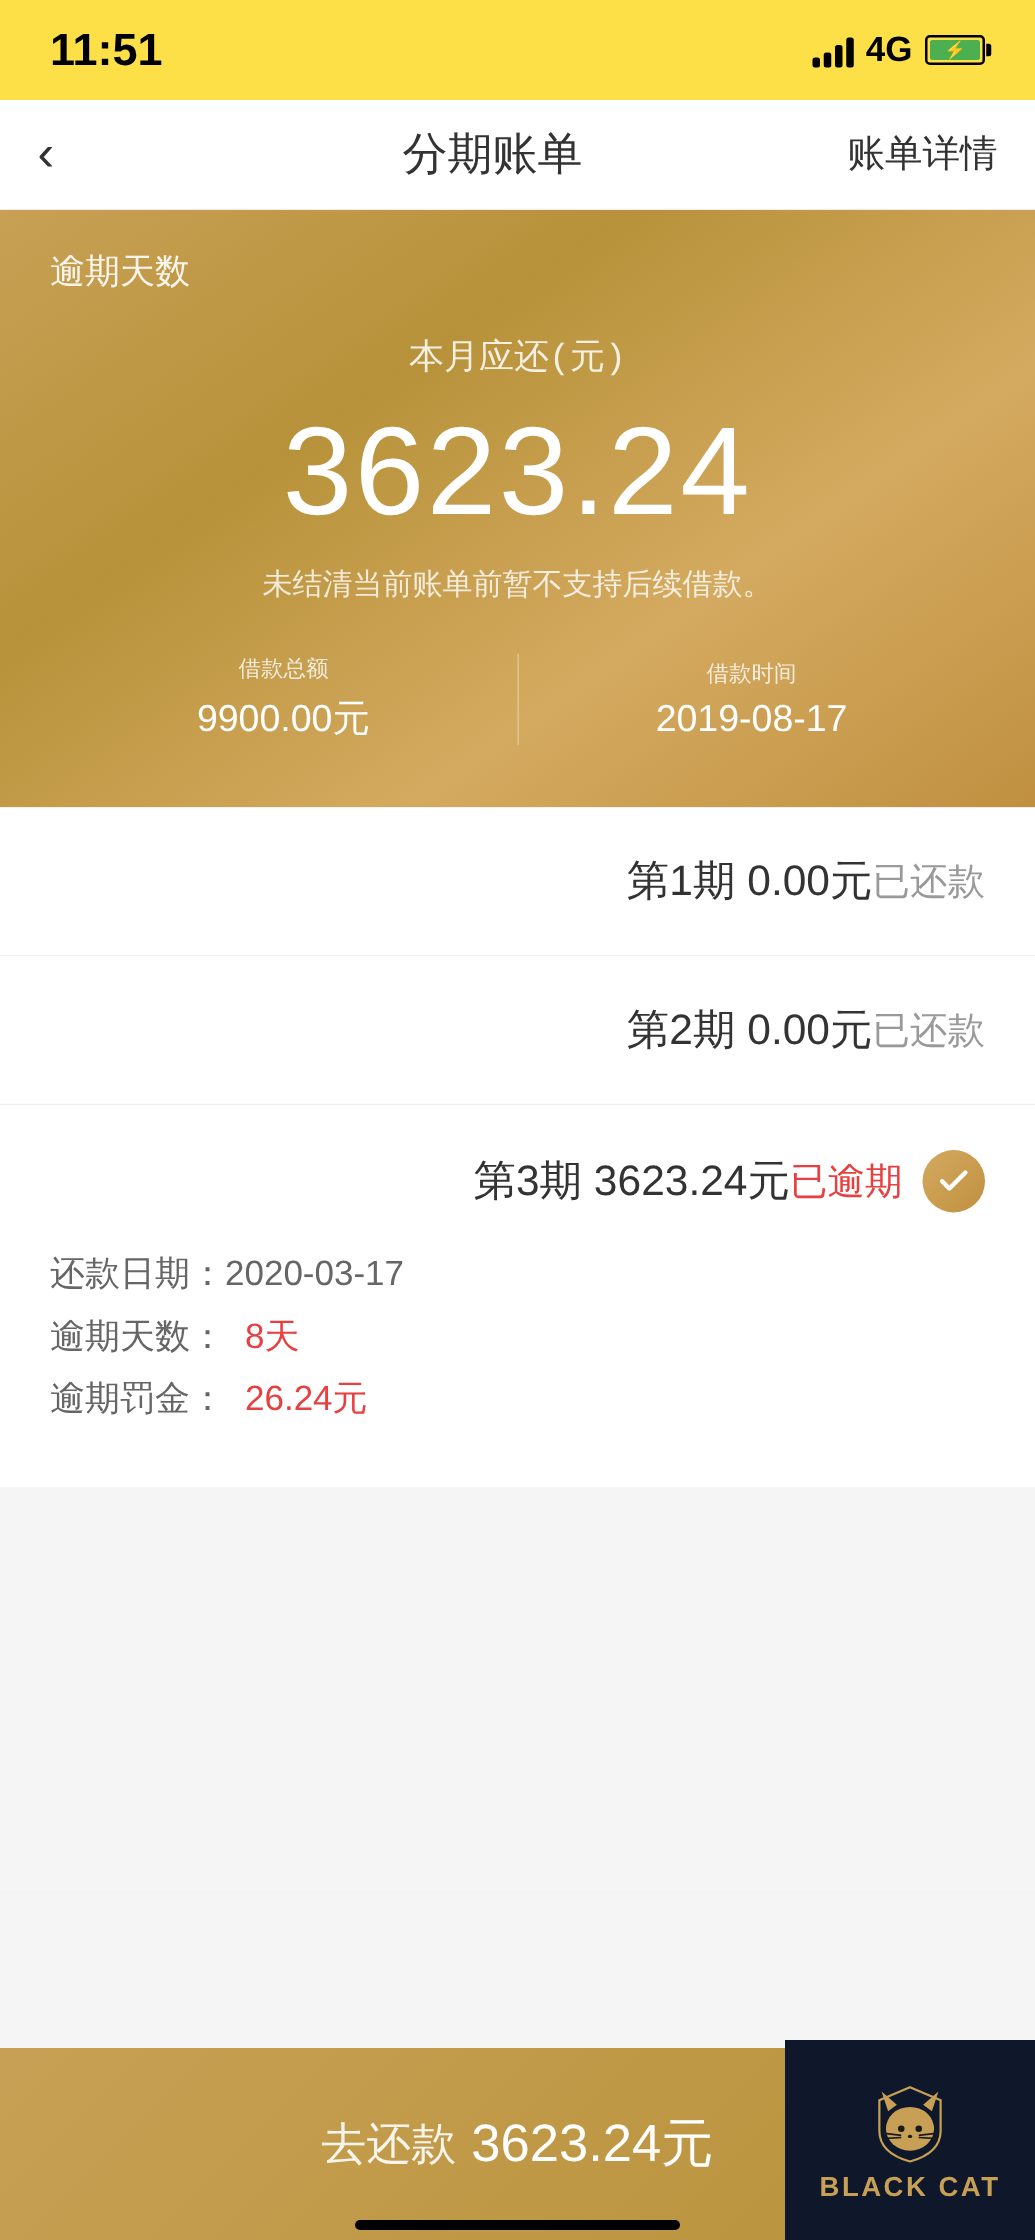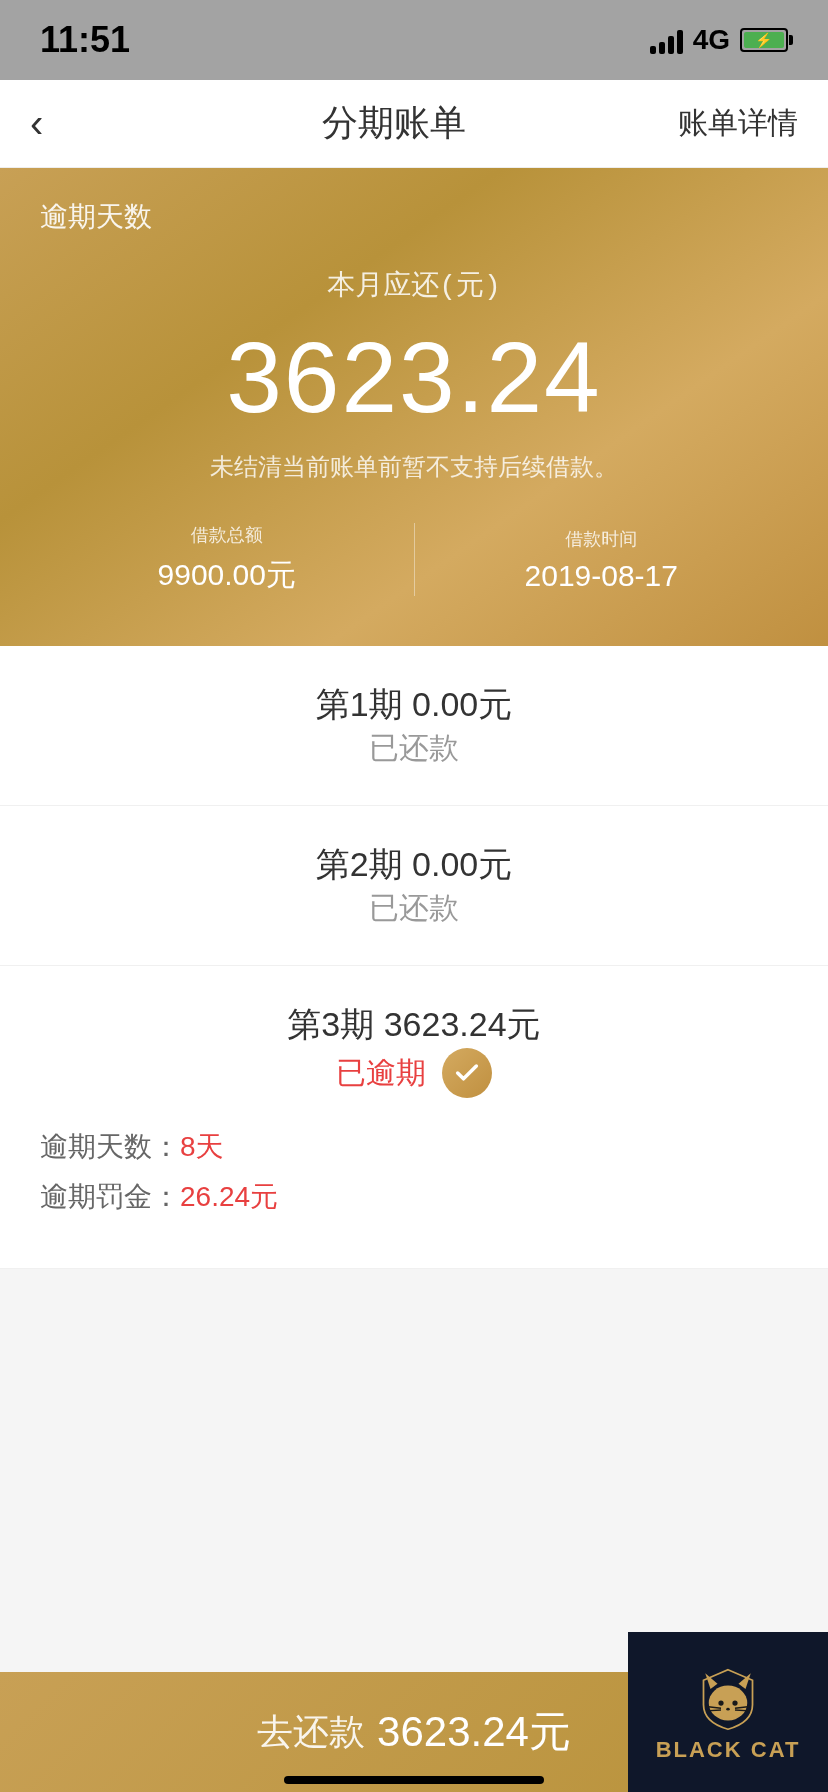--- a/index.html
+++ b/index.html
@@ -9,21 +9,21 @@
       min-height: 1792px;
       font-family: -apple-system, "PingFang SC", "Helvetica Neue", Arial, sans-serif;
       background: #f5f5f5;
       position: relative;
       overflow-x: hidden;
     }
 
     
     .status-bar {
       height: 80px;
-      background: #a3a3a3;
+      background: #fde047;
       display: flex;
       align-items: center;
       justify-content: space-between;
       padding: 0 40px;
     }
     .status-time {
       font-size: 36px;
       font-weight: 600;
       color: #000;
     }
@@ -182,21 +182,20 @@
       padding: 36px 40px;
       border-bottom: 1px solid #f0f0f0;
     }
     .installment-item.expanded {
       padding-bottom: 40px;
     }
     .installment-header {
       display: flex;
       justify-content: flex-end;
       align-items: center;
-      flex-direction: column;
     }
     .installment-title {
       font-size: 34px;
       color: #333;
     }
     .installment-status-paid {
       font-size: 30px;
       color: #999;
     }
     .installment-status-overdue {
@@ -230,36 +229,37 @@
       align-items: center;
     }
     .detail-label {
       color: #666;
     }
     .detail-value {
       color: #666;
     }
     .detail-value-red {
       color: #e84040;
+      margin-left: 16px;
     }
 
     
     .gray-spacer {
       background: #f5f5f5;
       height: 320px;
     }
 
     
     .bottom-bar {
       position: fixed;
       bottom: 0;
       left: 0;
       width: 828px;
       background: linear-gradient(135deg, #c8a055, #b8923a);
-      height: 120px;
+      height: 154px;
       display: flex;
       align-items: center;
       justify-content: center;
       gap: 0;
     }
     .bottom-pay-text {
       font-size: 36px;
       color: rgba(255,255,255,0.9);
       margin-right: 12px;
     }
@@ -375,20 +375,24 @@
         <span class="installment-status-overdue">已逾期</span>
         <div class="check-icon">
           <svg viewBox="0 0 24 24" fill="none" stroke="white" stroke-width="3" stroke-linecap="round" stroke-linejoin="round">
             <polyline points="20 6 9 17 4 12"></polyline>
           </svg>
         </div>
       </div>
     </div>
     <div class="installment-details">
       <div class="detail-row">
+        <span class="detail-label">还款日期：</span>
+        <span class="detail-value">2020-03-17</span>
+      </div>
+      <div class="detail-row">
         <span class="detail-label">逾期天数：</span>
         <span class="detail-value-red">8天</span>
       </div>
       <div class="detail-row">
         <span class="detail-label">逾期罚金：</span>
         <span class="detail-value-red">26.24元</span>
       </div>
     </div>
   </div>
 

